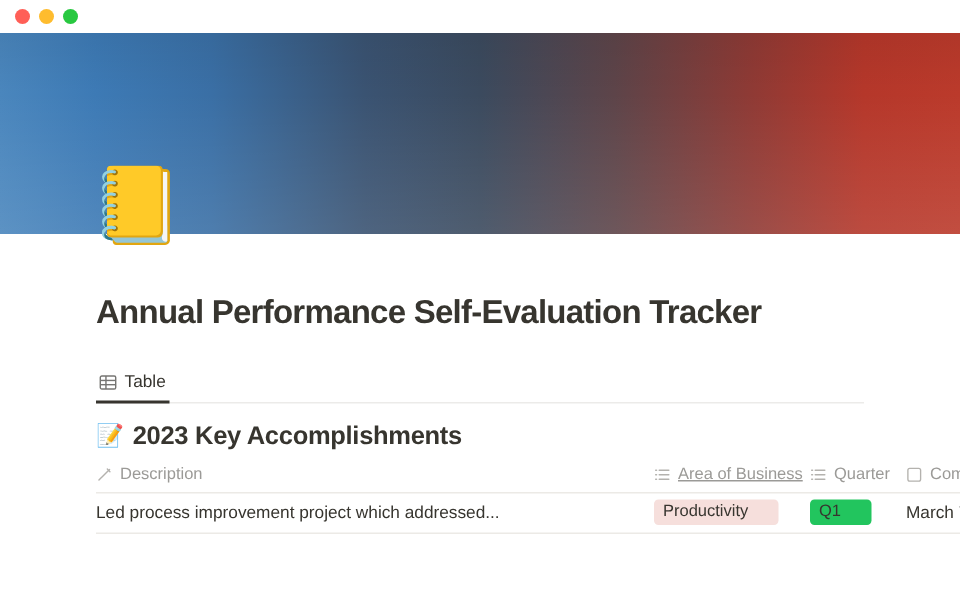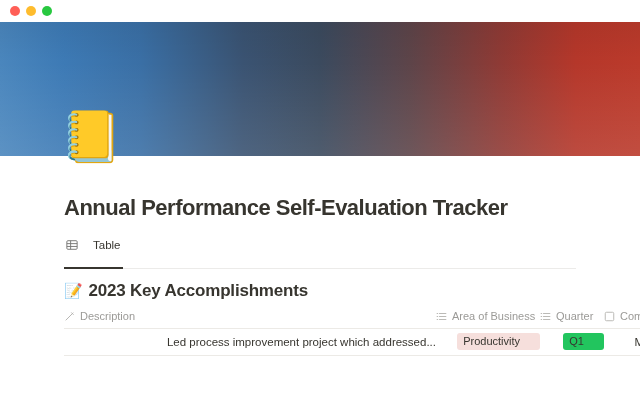--- a/index.html
+++ b/index.html
@@ -86,24 +86,24 @@
   .tabs {
     margin-top: 18px;
     display: flex;
     align-items: flex-end;
     border-bottom: 1px solid #ecebe9;
     height: 28px;
   }
   .tab {
     display: flex;
     align-items: flex-end;
-    gap: 15px;
+    gap: 5px;
     font-size: 11.5px;
     color: #37352f;
-    padding: 0 2px 16px 2px;
+    padding: 0 2px 6px 2px;
     border-bottom: 2px solid #37352f;
     margin-bottom: -1px;
     cursor: pointer;
   }
   .tab .ic { display: flex; align-items: center; opacity: .85; }
 
   
   .section-heading {
     margin: 12px 0 4px 0;
     font-size: 17px;
@@ -116,21 +116,21 @@
   }
   .section-heading .emoji { font-size: 15px; line-height: 1; }
 
   
   .tbl {
     width: 100%;
     border-collapse: collapse;
     table-layout: fixed;
   }
   .tbl th, .tbl td {
-    text-align: right;
+    text-align: left;
     font-weight: normal;
     padding: 0;
     vertical-align: middle;
     border-bottom: 1px solid #eceae6;
   }
   .tbl th {
     height: 23px;
     font-size: 11px;
     color: #9b9a97;
   }
@@ -159,21 +159,21 @@
     border-radius: 3px;
     font-size: 11px;
     line-height: 14px;
     color: #37352f;
     white-space: nowrap;
   }
   .tag-productivity { background: #f6dfdc; }
   .tag-q1 { background: #22c55e; }
 
   .col-desc    { width: 372px; }
-  .col-area    { width: 104px; }
+  .col-area    { width: 104px; text-decoration: underline; }
   .col-quarter { width: 64px; }
   .col-comp    { width: 72px; }
 </style>
 </head>
 <body>
 
 <div class="titlebar">
   <div class="traffic-lights">
     <span class="dot close"></span>
     <span class="dot min"></span>

